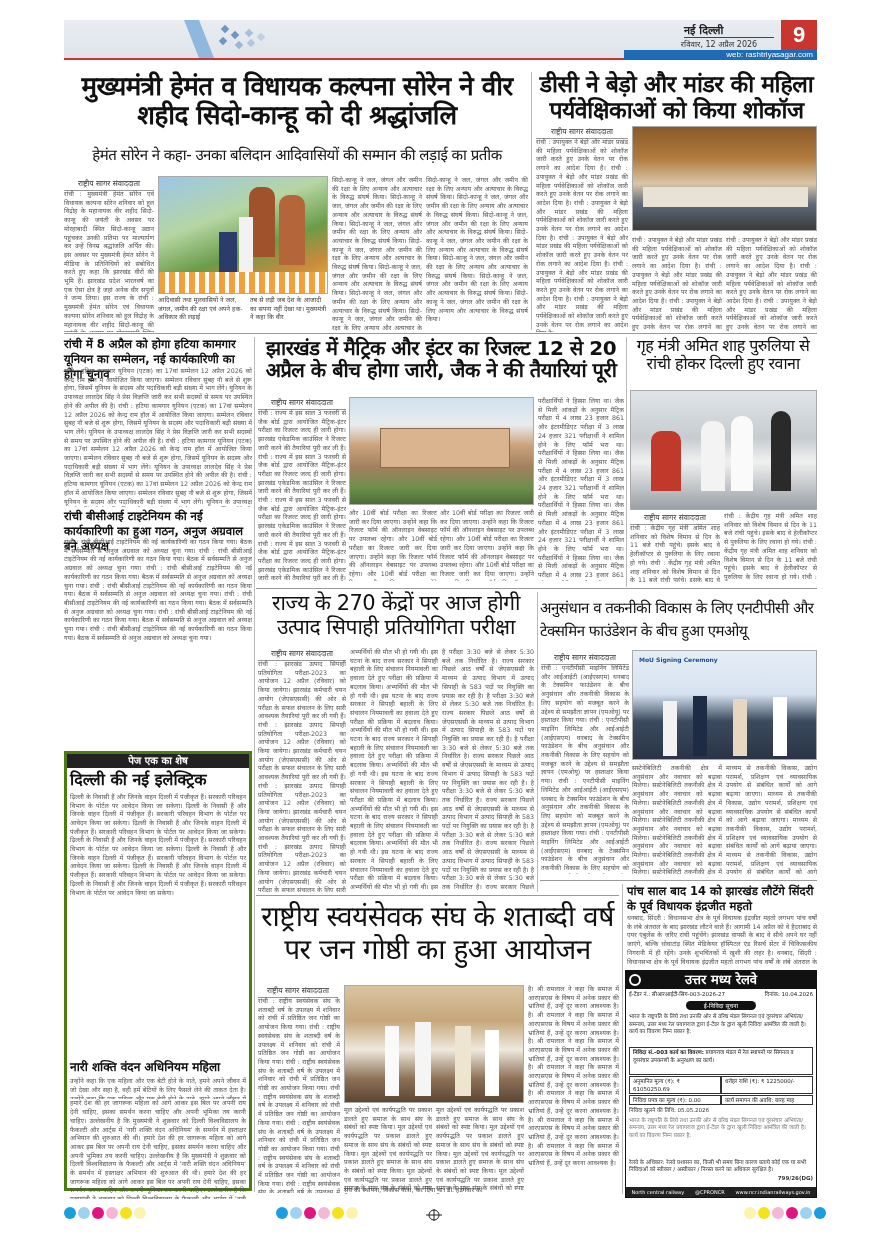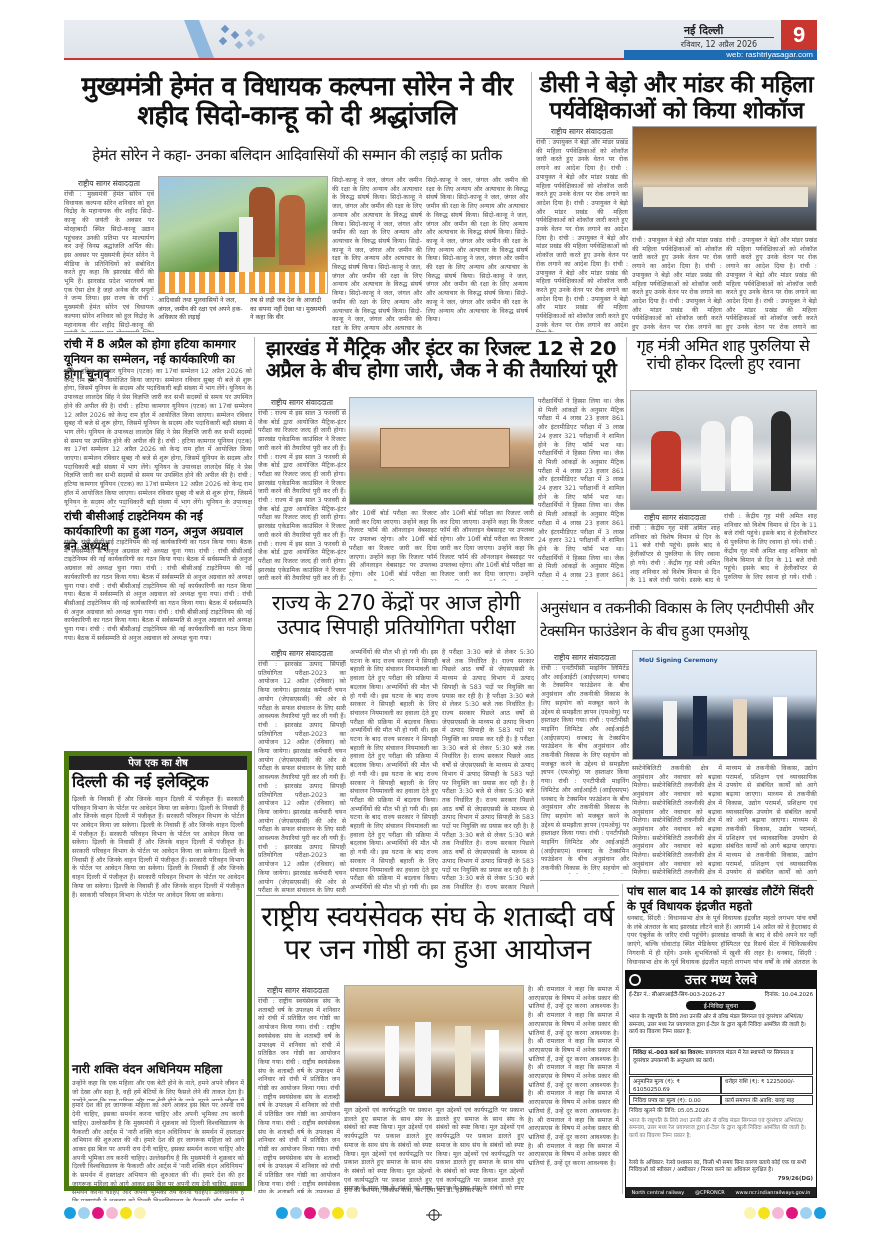--- a/index.html
+++ b/index.html
@@ -108,21 +108,21 @@
 <div class="abs txt" style="left:632px;top:236px;width:90px;height:96px">रांची : उपायुक्त ने बेड़ो और मांडर प्रखंड की महिला पर्यवेक्षिकाओं को शोकॉज जारी करते हुए उनके वेतन पर रोक लगाने का आदेश दिया है। रांची : उपायुक्त ने बेड़ो और मांडर प्रखंड की महिला पर्यवेक्षिकाओं को शोकॉज जारी करते हुए उनके वेतन पर रोक लगाने का आदेश दिया है। रांची : उपायुक्त ने बेड़ो और मांडर प्रखंड की महिला पर्यवेक्षिकाओं को शोकॉज जारी करते हुए उनके वेतन पर रोक लगाने का आदेश दिया है।</div>
 <div class="abs txt" style="left:726px;top:236px;width:91px;height:96px">रांची : उपायुक्त ने बेड़ो और मांडर प्रखंड की महिला पर्यवेक्षिकाओं को शोकॉज जारी करते हुए उनके वेतन पर रोक लगाने का आदेश दिया है। रांची : उपायुक्त ने बेड़ो और मांडर प्रखंड की महिला पर्यवेक्षिकाओं को शोकॉज जारी करते हुए उनके वेतन पर रोक लगाने का आदेश दिया है। रांची : उपायुक्त ने बेड़ो और मांडर प्रखंड की महिला पर्यवेक्षिकाओं को शोकॉज जारी करते हुए उनके वेतन पर रोक लगाने का आदेश दिया है।</div>
 
 <div class="abs rule-h" style="left:64px;top:333px;width:753px"></div>
 
 <div class="abs side-hl" style="left:64px;top:337px;width:188px">रांची में 8 अप्रैल को होगा हटिया कामगार यूनियन का सम्मेलन, नई कार्यकारिणी का होगा चुनाव</div>
 <div class="abs txt" style="left:64px;top:367px;width:188px;height:140px">रांची : हटिया कामगार यूनियन (एटक) का 17वां सम्मेलन 12 अप्रैल 2026 को केन्द्र राम हॉल में आयोजित किया जाएगा। सम्मेलन रविवार सुबह नौ बजे से शुरू होगा, जिसमें यूनियन के सदस्य और पदाधिकारी बड़ी संख्या में भाग लेंगे। यूनियन के उपाध्यक्ष लालदेव सिंह ने प्रेस विज्ञप्ति जारी कर सभी सदस्यों से समय पर उपस्थित होने की अपील की है। रांची : हटिया कामगार यूनियन (एटक) का 17वां सम्मेलन 12 अप्रैल 2026 को केन्द्र राम हॉल में आयोजित किया जाएगा। सम्मेलन रविवार सुबह नौ बजे से शुरू होगा, जिसमें यूनियन के सदस्य और पदाधिकारी बड़ी संख्या में भाग लेंगे। यूनियन के उपाध्यक्ष लालदेव सिंह ने प्रेस विज्ञप्ति जारी कर सभी सदस्यों से समय पर उपस्थित होने की अपील की है। रांची : हटिया कामगार यूनियन (एटक) का 17वां सम्मेलन 12 अप्रैल 2026 को केन्द्र राम हॉल में आयोजित किया जाएगा। सम्मेलन रविवार सुबह नौ बजे से शुरू होगा, जिसमें यूनियन के सदस्य और पदाधिकारी बड़ी संख्या में भाग लेंगे। यूनियन के उपाध्यक्ष लालदेव सिंह ने प्रेस विज्ञप्ति जारी कर सभी सदस्यों से समय पर उपस्थित होने की अपील की है। रांची : हटिया कामगार यूनियन (एटक) का 17वां सम्मेलन 12 अप्रैल 2026 को केन्द्र राम हॉल में आयोजित किया जाएगा। सम्मेलन रविवार सुबह नौ बजे से शुरू होगा, जिसमें यूनियन के सदस्य और पदाधिकारी बड़ी संख्या में भाग लेंगे। यूनियन के उपाध्यक्ष लालदेव सिंह ने प्रेस विज्ञप्ति जारी कर सभी सदस्यों से समय पर उपस्थित होने की अपील की है।</div>
 <div class="abs side-hl" style="left:64px;top:509px;width:188px">रांची बीसीआई टाइटेनियम की नई कार्यकारिणी का हुआ गठन, अनुज अग्रवाल बने अध्यक्ष</div>
 <div class="abs txt" style="left:64px;top:538px;width:188px;height:210px">रांची : रांची बीसीआई टाइटेनियम की नई कार्यकारिणी का गठन किया गया। बैठक में सर्वसम्मति से अनुज अग्रवाल को अध्यक्ष चुना गया। रांची : रांची बीसीआई टाइटेनियम की नई कार्यकारिणी का गठन किया गया। बैठक में सर्वसम्मति से अनुज अग्रवाल को अध्यक्ष चुना गया। रांची : रांची बीसीआई टाइटेनियम की नई कार्यकारिणी का गठन किया गया। बैठक में सर्वसम्मति से अनुज अग्रवाल को अध्यक्ष चुना गया। रांची : रांची बीसीआई टाइटेनियम की नई कार्यकारिणी का गठन किया गया। बैठक में सर्वसम्मति से अनुज अग्रवाल को अध्यक्ष चुना गया। रांची : रांची बीसीआई टाइटेनियम की नई कार्यकारिणी का गठन किया गया। बैठक में सर्वसम्मति से अनुज अग्रवाल को अध्यक्ष चुना गया। रांची : रांची बीसीआई टाइटेनियम की नई कार्यकारिणी का गठन किया गया। बैठक में सर्वसम्मति से अनुज अग्रवाल को अध्यक्ष चुना गया। रांची : रांची बीसीआई टाइटेनियम की नई कार्यकारिणी का गठन किया गया। बैठक में सर्वसम्मति से अनुज अग्रवाल को अध्यक्ष चुना गया।</div>
 
-<div class="abs" style="left:64px;top:751px;width:188px;height:440px;border:5px solid #4d7c0f">
+<div class="abs" style="left:64px;top:751px;width:188px;height:440px;border:3px solid #4d7c0f">
   <div class="box-bar">पेज एक का शेष</div>
   <div class="side-hl" style="padding:2px 3px;font-size:16px">दिल्ली की नई इलेक्ट्रिक</div>
   <div class="txt" style="padding:0 3px;height:265px">ढ़िल्ली के निवासी हैं और जिनके वाहन दिल्ली में पंजीकृत हैं। सरकारी परिवहन विभाग के पोर्टल पर आवेदन किया जा सकेगा। ढ़िल्ली के निवासी हैं और जिनके वाहन दिल्ली में पंजीकृत हैं। सरकारी परिवहन विभाग के पोर्टल पर आवेदन किया जा सकेगा। ढ़िल्ली के निवासी हैं और जिनके वाहन दिल्ली में पंजीकृत हैं। सरकारी परिवहन विभाग के पोर्टल पर आवेदन किया जा सकेगा। ढ़िल्ली के निवासी हैं और जिनके वाहन दिल्ली में पंजीकृत हैं। सरकारी परिवहन विभाग के पोर्टल पर आवेदन किया जा सकेगा। ढ़िल्ली के निवासी हैं और जिनके वाहन दिल्ली में पंजीकृत हैं। सरकारी परिवहन विभाग के पोर्टल पर आवेदन किया जा सकेगा। ढ़िल्ली के निवासी हैं और जिनके वाहन दिल्ली में पंजीकृत हैं। सरकारी परिवहन विभाग के पोर्टल पर आवेदन किया जा सकेगा। ढ़िल्ली के निवासी हैं और जिनके वाहन दिल्ली में पंजीकृत हैं। सरकारी परिवहन विभाग के पोर्टल पर आवेदन किया जा सकेगा।</div>
   <div class="side-hl" style="padding:2px 3px;font-size:12px">नारी शक्ति वंदन अधिनियम महिला</div>
   <div class="txt" style="padding:0 3px;height:22px">उन्होंने कहा कि एक महिला और एक बेटी होने के नाते, हमने अपने जीवन में जो देखा और सहा है, वही हमें बेटियों के लिए फैसले लेने की ताकत देता है। उन्होंने कहा कि एक महिला और एक बेटी होने के नाते, हमने अपने जीवन में जो देखा और सहा है, वही हमें बेटियों के लिए फैसले लेने की ताकत देता है।</div>
   <div class="txt" style="padding:0 3px;height:100px">हमारे देश की हर जागरूक महिला को आगे आकर इस बिल पर अपनी राय देनी चाहिए, इसका समर्थन करना चाहिए और अपनी भूमिका तय करनी चाहिए। उल्लेखनीय है कि मुख्यमंत्री ने शुक्रवार को दिल्ली विश्वविद्यालय के फैकल्टी और आर्ट्स में 'नारी शक्ति वंदन अधिनियम' के समर्थन में हस्ताक्षर अभियान की शुरुआत की थी। हमारे देश की हर जागरूक महिला को आगे आकर इस बिल पर अपनी राय देनी चाहिए, इसका समर्थन करना चाहिए और अपनी भूमिका तय करनी चाहिए। उल्लेखनीय है कि मुख्यमंत्री ने शुक्रवार को दिल्ली विश्वविद्यालय के फैकल्टी और आर्ट्स में 'नारी शक्ति वंदन अधिनियम' के समर्थन में हस्ताक्षर अभियान की शुरुआत की थी। हमारे देश की हर जागरूक महिला को आगे आकर इस बिल पर अपनी राय देनी चाहिए, इसका समर्थन करना चाहिए और अपनी भूमिका तय करनी चाहिए। उल्लेखनीय है कि मुख्यमंत्री ने शुक्रवार को दिल्ली विश्वविद्यालय के फैकल्टी और आर्ट्स में 'नारी शक्ति वंदन अधिनियम' के समर्थन में हस्ताक्षर अभियान की शुरुआत की थी।</div>
 </div>
 
 <div class="abs rule-v" style="left:254px;top:337px;height:855px"></div>
 

